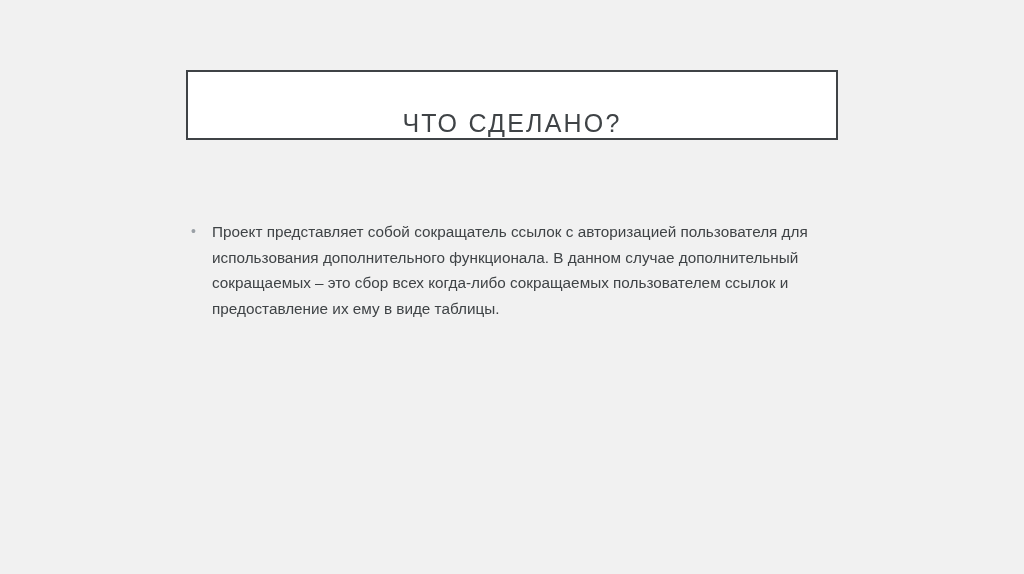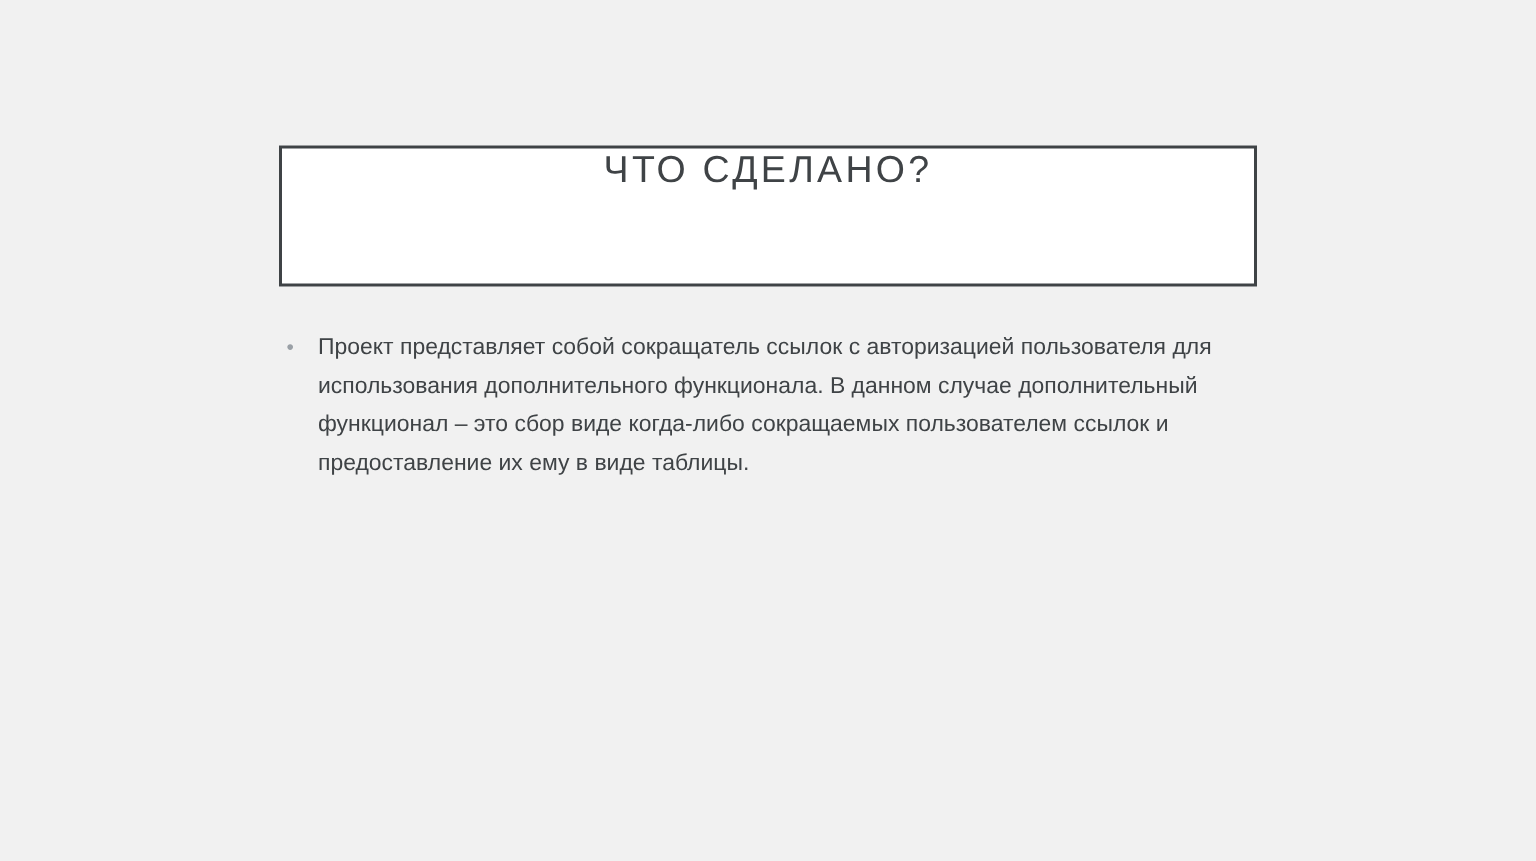--- a/index.html
+++ b/index.html
@@ -16,28 +16,28 @@
   .slide {
     position: relative;
     width: 1024px;
     height: 574px;
     background: #f1f1f1;
     box-sizing: border-box;
   }
   .title-box {
     position: absolute;
     left: 186px;
-    top: 97px;
+    top: 70px;
     width: 652px;
-    height: 94px;
+    height: 70px;
     border: 2px solid #3f4346;
     background: #ffffff;
     box-sizing: border-box;
     display: flex;
-    align-items: flex-start;
+    align-items: flex-end;
     justify-content: center;
   }
   .title-text {
     font-size: 25px;
     letter-spacing: 2.2px;
     color: #3f4346;
     text-transform: uppercase;
     font-weight: normal;
     margin: 0;
     text-align: center;
@@ -74,17 +74,17 @@
 
 <div class="slide">
 
   <div class="title-box">
     <h1 class="title-text">ЧТО СДЕЛАНО?</h1>
   </div>
 
   <ul class="body-list">
     <li class="bullet-item">
       <span class="dot">•</span>
-      <span>Проект представляет собой сокращатель ссылок с авторизацией пользователя для использования дополнительного функционала. В данном случае дополнительный функционал – это сбор виде когда-либо сокращаемых пользователем ссылок и предоставление их ему в виде таблицы.</span>
+      <span>Проект представляет собой сокращатель ссылок с авторизацией пользователя для использования дополнительного функционала. В данном случае дополнительный сокращаемых – это сбор всех когда-либо сокращаемых пользователем ссылок и предоставление их ему в виде таблицы.</span>
     </li>
   </ul>
 
 </div>
 
 </body></html>

